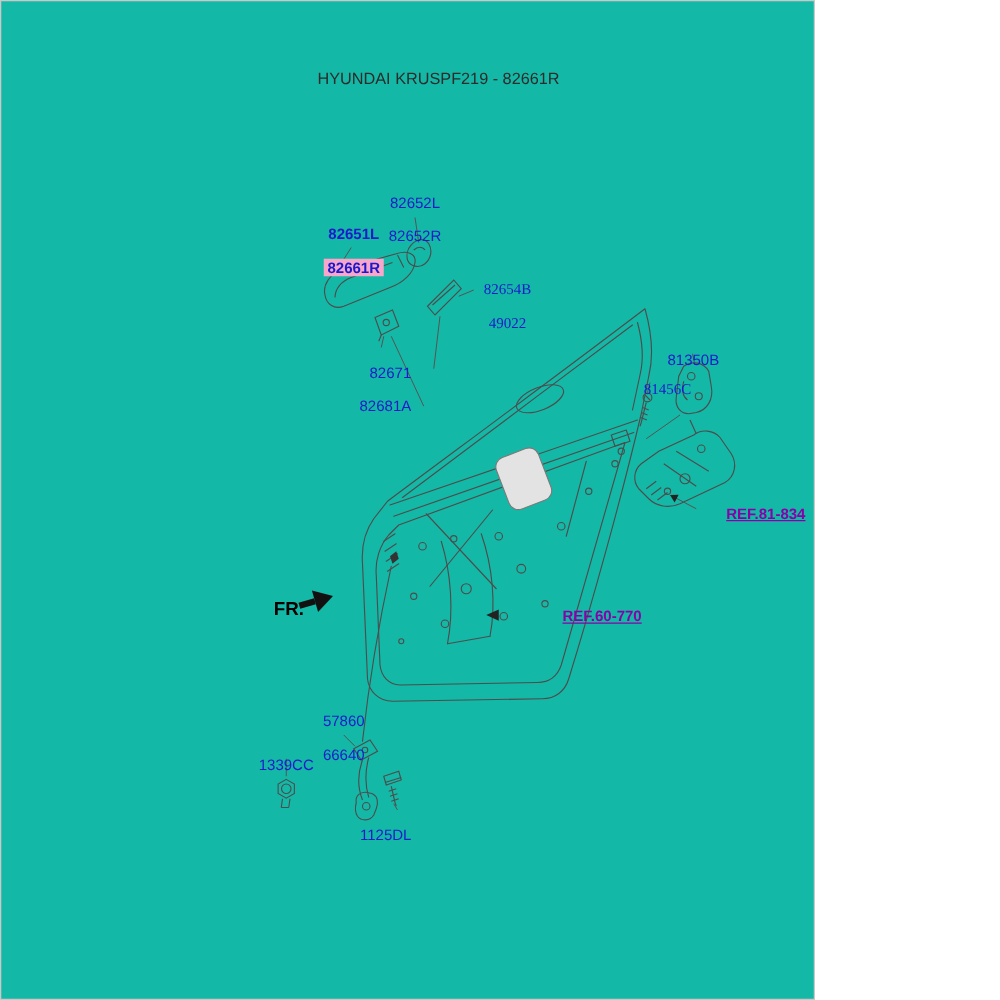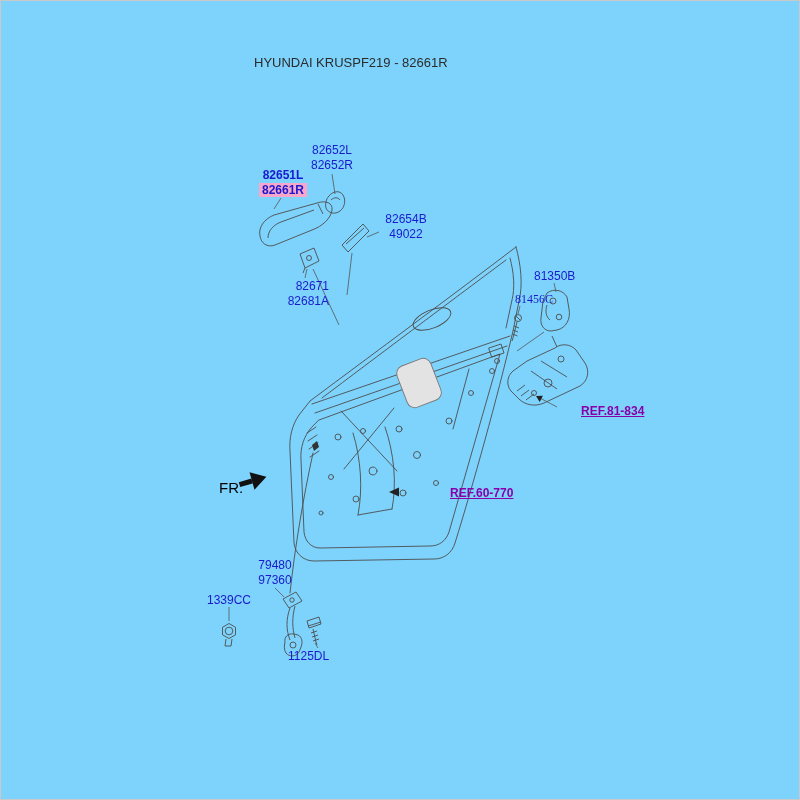--- a/index.html
+++ b/index.html
@@ -1,38 +1,38 @@
 <!DOCTYPE html>
 <html><head>
 <meta charset="utf-8">
 <style>
   * { margin:0; padding:0; box-sizing:border-box; }
   html,body { background:#ffffff; font-family:"Liberation Sans", sans-serif; }
   .stage {
-    position:relative; width:800px; height:800px; background:#7dd3fc;
+    position:relative; width:652px; height:800px; background:#14b8a6;
     border:1px solid #c9c9c9; overflow:hidden;
   }
   .art { position:absolute; left:0; top:0; }
   .title {
     position:absolute; left:253px; top:54px;
     font-size:13px; color:#2b2b2b; white-space:nowrap;
   }
   .lbl {
     position:absolute; font-size:12px; line-height:14.5px;
     color:#1a1acd; text-align:center; white-space:nowrap; cursor:pointer;
   }
-  .lbl span { display:block; }
+  .lbl span { display:block;margin-top:12px; }
   .lbl .hl { background:#f9a6cb; padding:0 1px; }
   .ref {
     position:absolute; font-size:12px; font-weight:bold; color:#8800aa;
     text-decoration:underline; white-space:nowrap; cursor:pointer;padding-left:24px;
   }
   .fr {
     position:absolute; left:218px; top:478px;
-    font-size:15px; font-weight:normal; color:#000;
+    font-size:15px; font-weight:bold; color:#000;
   }
 </style>
 </head>
 <body>
 
 <div class="stage">
 
   <svg class="art" width="800" height="800" viewBox="0 0 800 800">
 
     <g stroke="#4d4d4d" stroke-width="0.9" fill="none" stroke-linecap="round" stroke-linejoin="round">
@@ -169,41 +169,41 @@
   <div class="lbl" style="left:304px; top:142px; width:54px;">
     <span>82652L</span>
     <span>82652R</span>
   </div>
 
   <div class="lbl" style="left:258px; top:167px; width:48px;font-weight:bold;">
     <span>82651L</span>
     <span class="hl">82661R</span>
   </div>
 
-  <div class="lbl" style="left:378px; top:211px; width:54px;">
+  <div class="lbl" style="left:378px; top:211px; width:54px;font-family:Liberation Serif, serif;">
     <span>82654B</span>
     <span>49022</span>
   </div>
 
   <div class="lbl" style="left:280px; top:278px; width:48px;text-align:right;">
     <span>82671</span>
     <span>82681A</span>
   </div>
 
   <div class="lbl" style="left:533px; top:268px;">
     <span>81350B</span>
   </div>
 
   <div class="lbl" style="left:514px; top:291px;font-family:Liberation Serif, serif;">
     <span>81456C</span>
   </div>
 
   <div class="lbl" style="left:251px; top:557px; width:46px;">
-    <span>79480</span>
-    <span>97360</span>
+    <span>57860</span>
+    <span>66640</span>
   </div>
 
   <div class="lbl" style="left:206px; top:592px;">
     <span>1339CC</span>
   </div>
 
   <div class="lbl" style="left:287px; top:648px;">
     <span>1125DL</span>
   </div>
 

